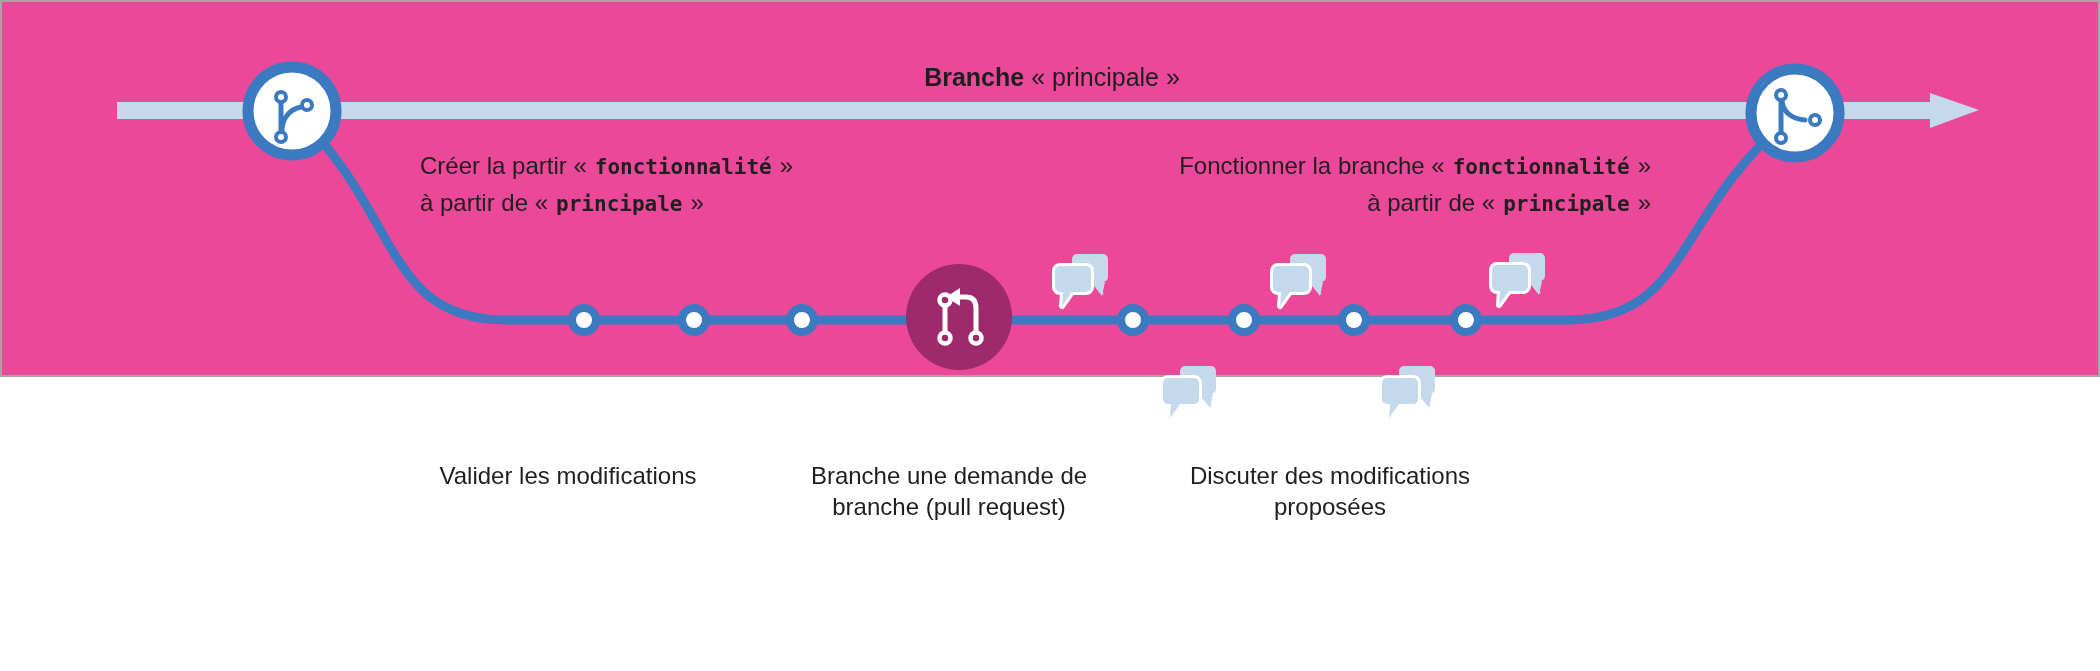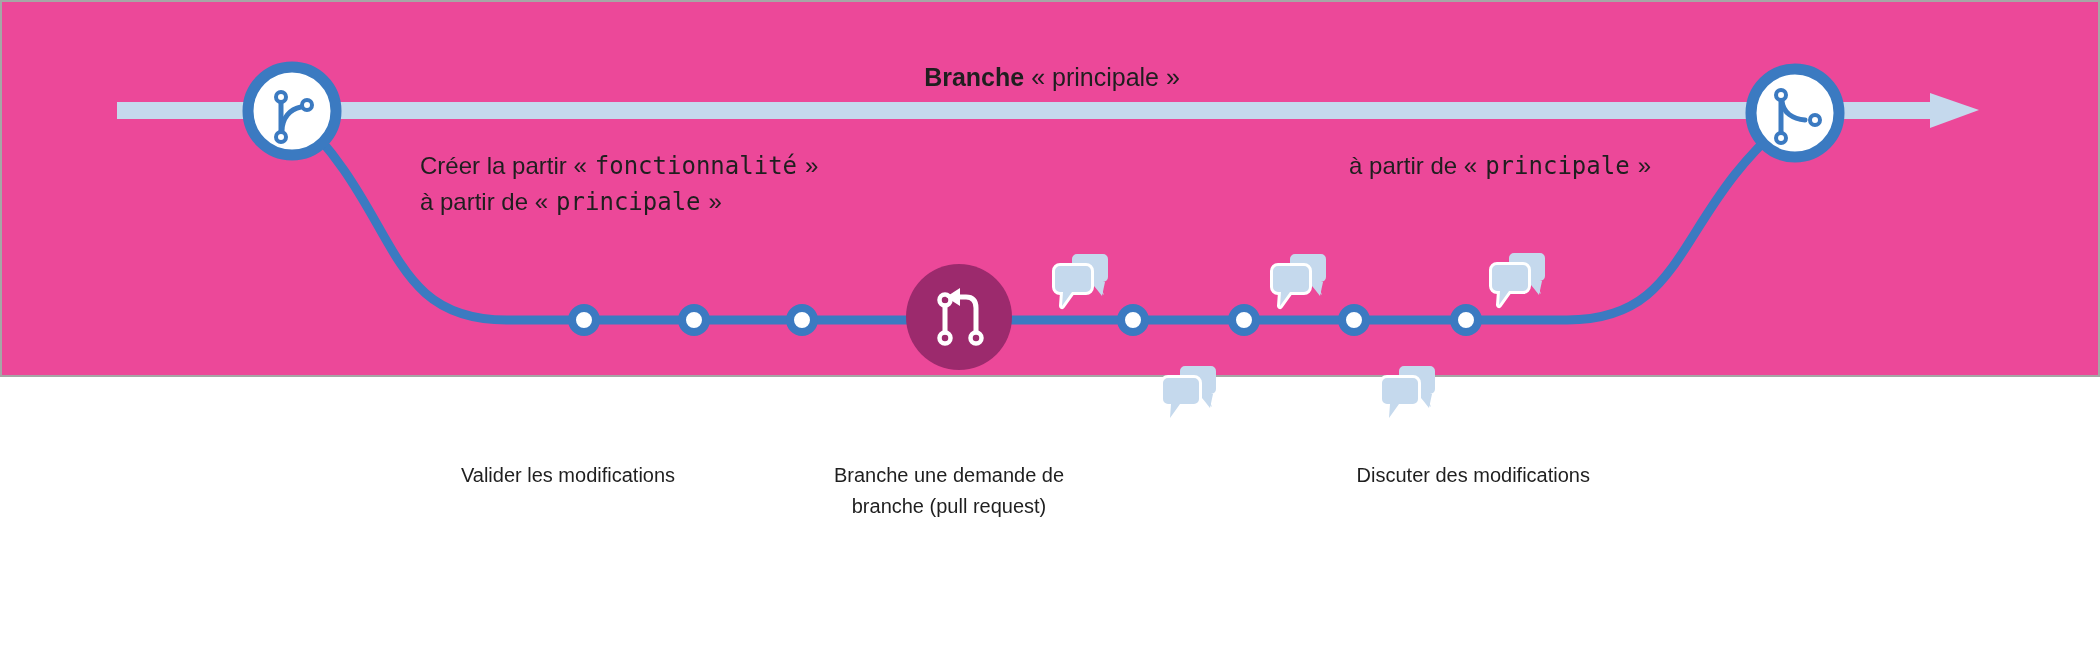--- a/index.html
+++ b/index.html
@@ -6,25 +6,25 @@
   body{font-family:"Liberation Sans",sans-serif;color:#1f1f1f;}
   .stage{position:relative;width:2100px;height:671px;background:#ffffff;overflow:hidden;}
   .panel{position:absolute;left:0;top:0;width:2100px;height:377px;background:#ec4899;
          border:2px solid #a6a6a6;box-sizing:border-box;}
   .diagram-svg{position:absolute;left:0;top:0;width:2100px;height:529px;}
   .txt{position:absolute;white-space:nowrap;}
   .title{left:0;top:61px;width:2100px;text-align:center;font-size:25px;}
   .title .b{font-weight:700;}
   .lbl-create{left:418px;top:146px;font-size:24px;line-height:36px;text-align:left;}
   .lbl-work{right:447px;top:146px;font-size:24px;line-height:36px;text-align:right;}
-  .code{font-family:"DejaVu Sans Mono",monospace;font-weight:400;font-size:24px;margin:0 8px;}
-  .step{position:absolute;top:458px;width:520px;text-align:center;font-size:20px;line-height:31px;}
+  .code{font-family:"DejaVu Sans Mono",monospace;font-weight:700;font-size:21px;margin:0 8px;}
+  .step{position:absolute;top:458px;width:520px;text-align:center;font-size:24px;line-height:31px;}
   .step-commit{left:306px;}
   .step-pr{left:687px;}
-  .step-discuss{left:1068px;text-align:right;}
+  .step-discuss{left:1068px;}
 </style>
 </head>
 <body>
 
 <div class="stage">
   <div class="panel">
 
     <svg class="diagram-svg" viewBox="0 0 2100 529">
       <defs>
         <g id="bubble">
@@ -103,29 +103,33 @@
       <div>
         <span>Créer la partir «</span><span class="code">fonctionnalité</span><span>»</span>
       </div>
       <div>
         <span>à partir de «</span><span class="code">principale</span><span>»</span>
       </div>
     </div>
 
     <div class="txt lbl-work">
       <div>
+        <span>Fonctionner la branche «</span><span class="code">fonctionnalité</span><span>»</span>
+      </div>
+      <div>
         <span>à partir de «</span><span class="code">principale</span><span>»</span>
       </div>
     </div>
 
     <div class="step step-commit">Valider les modifications</div>
 
     <div class="step step-pr">
       <div>Branche une demande de</div>
       <div>branche (pull request)</div>
     </div>
 
     <div class="step step-discuss">
       <div>Discuter des modifications</div>
+      <div>proposées</div>
     </div>
 
   </div>
 </div>
 
 </body></html>

